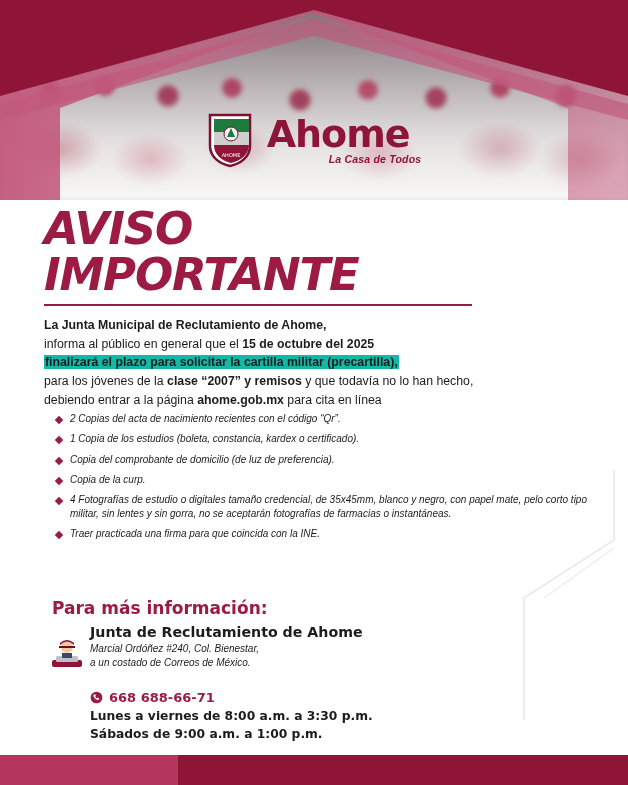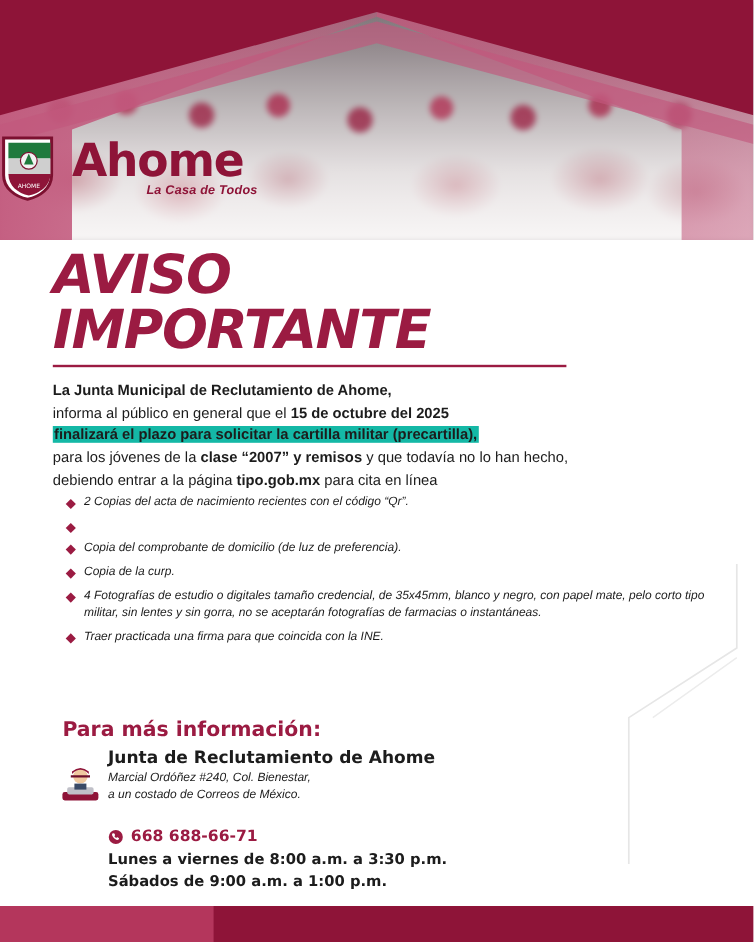--- a/index.html
+++ b/index.html
@@ -60,21 +60,21 @@
     height: 200px;
   }
 
   
   .logo-row {
     position: absolute;
     top: 112px; left: 0;
     width: 628px;
     display: flex;
     align-items: center;
-    justify-content: flex-start;
+    justify-content: center;
     gap: 14px;
   }
   .shield {
     width: 46px;
     height: 56px;
     position: relative;
   }
   .wordmark {
     display: flex;
     flex-direction: column;
@@ -311,31 +311,32 @@
   <div class="body">
     <div><b>La Junta Municipal de Reclutamiento de Ahome,</b></div>
     <div>
       <span>informa al público en general que el </span><b>15 de octubre del 2025</b>
     </div>
     <div><span class="hl">finalizará el plazo para solicitar la cartilla militar (precartilla),</span></div>
     <div>
       <span>para los jóvenes de la </span><b>clase “2007” y remisos</b><span> y que todavía no lo han hecho,</span>
     </div>
     <div>
-      <span>debiendo entrar a la página </span><b>tipo.gob.mx</b><span> para cita en línea</span>
+      <span>debiendo entrar a la página </span><b>ahome.gob.mx</b><span> para cita en línea</span>
     </div>
   </div>
 
   <div class="bullets">
     <div class="bullet">
       <span class="diamond"></span>
       <span>2 Copias del acta de nacimiento recientes con el código “Qr”.</span>
     </div>
     <div class="bullet">
       <span class="diamond"></span>
+      <span>1 Copia de los estudios (boleta, constancia, kardex o certificado).</span>
     </div>
     <div class="bullet">
       <span class="diamond"></span>
       <span>Copia del comprobante de domicilio (de luz de preferencia).</span>
     </div>
     <div class="bullet">
       <span class="diamond"></span>
       <span>Copia de la curp.</span>
     </div>
     <div class="bullet">

